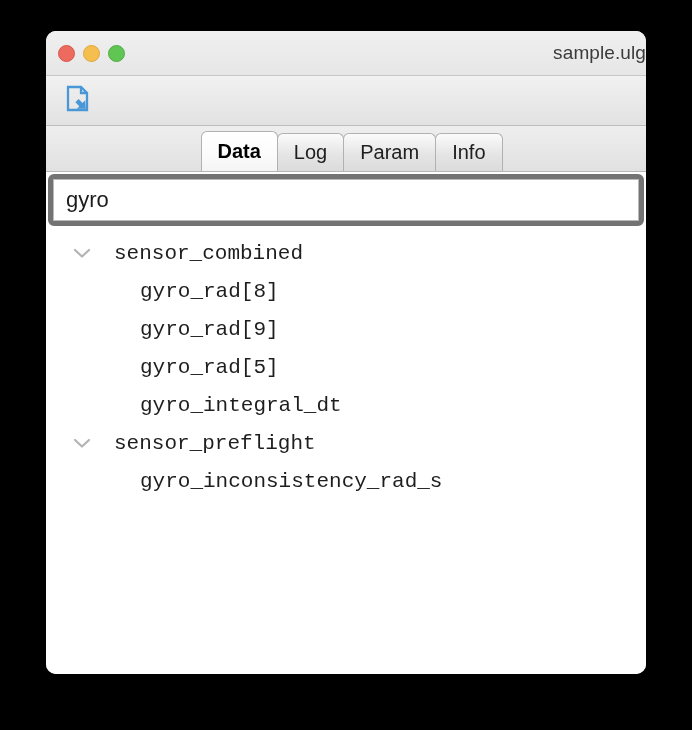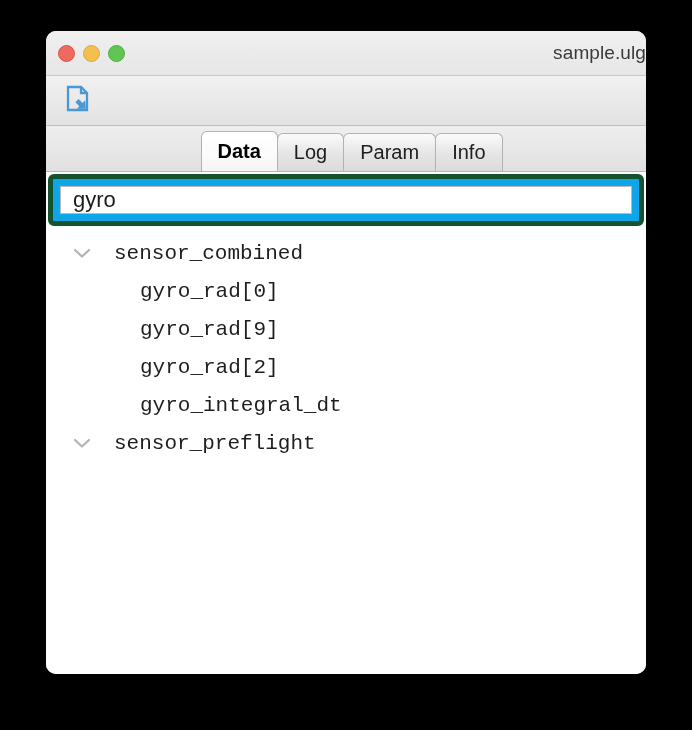--- a/index.html
+++ b/index.html
@@ -121,26 +121,26 @@
     z-index: 3;
   }
 
   
   .search-wrap {
     flex: 0 0 auto;
     padding: 2px 2px 0 2px;
     background: #ffffff;
   }
   .search-ring {
-    border: 5px solid #14532d;
+    border: 5px solid #737373;
     border-radius: 6px;
-    background: #0ea5e9;
+    background: #8b5cf6;
     height: 52px;
     box-sizing: border-box;
-    padding: 7px;
+    padding: 0;
   }
   .search-inner {
     border: 1px solid #b9b9b9;
     height: 100%;
     box-sizing: border-box;
     background: #ffffff;
     display: flex;
     align-items: center;
   }
   .search-input {
@@ -241,40 +241,43 @@
     <div class="tree-row group">
       <span class="chev">
         <svg width="18" height="12" viewBox="0 0 18 12" xmlns="http://www.w3.org/2000/svg">
           <path d="M2 3 L9 9.5 L16 3" stroke="#b4b4b4" stroke-width="2.2" fill="none" stroke-linecap="round" stroke-linejoin="round"></path>
         </svg>
       </span>
       <span class="tree-label">sensor_combined</span>
     </div>
 
     <div class="tree-row child">
-      <span class="tree-label">gyro_rad[0]</span>
+      <span class="tree-label">gyro_rad[8]</span>
     </div>
 
     <div class="tree-row child">
       <span class="tree-label">gyro_rad[9]</span>
     </div>
 
     <div class="tree-row child">
-      <span class="tree-label">gyro_rad[2]</span>
+      <span class="tree-label">gyro_rad[5]</span>
     </div>
 
     <div class="tree-row child">
       <span class="tree-label">gyro_integral_dt</span>
     </div>
 
     <div class="tree-row group">
       <span class="chev">
         <svg width="18" height="12" viewBox="0 0 18 12" xmlns="http://www.w3.org/2000/svg">
           <path d="M2 3 L9 9.5 L16 3" stroke="#b4b4b4" stroke-width="2.2" fill="none" stroke-linecap="round" stroke-linejoin="round"></path>
         </svg>
       </span>
       <span class="tree-label">sensor_preflight</span>
     </div>
 
+    <div class="tree-row child">
+      <span class="tree-label">gyro_inconsistency_rad_s</span>
+    </div>
 
   </div>
 
 </div>
 
 </body></html>

